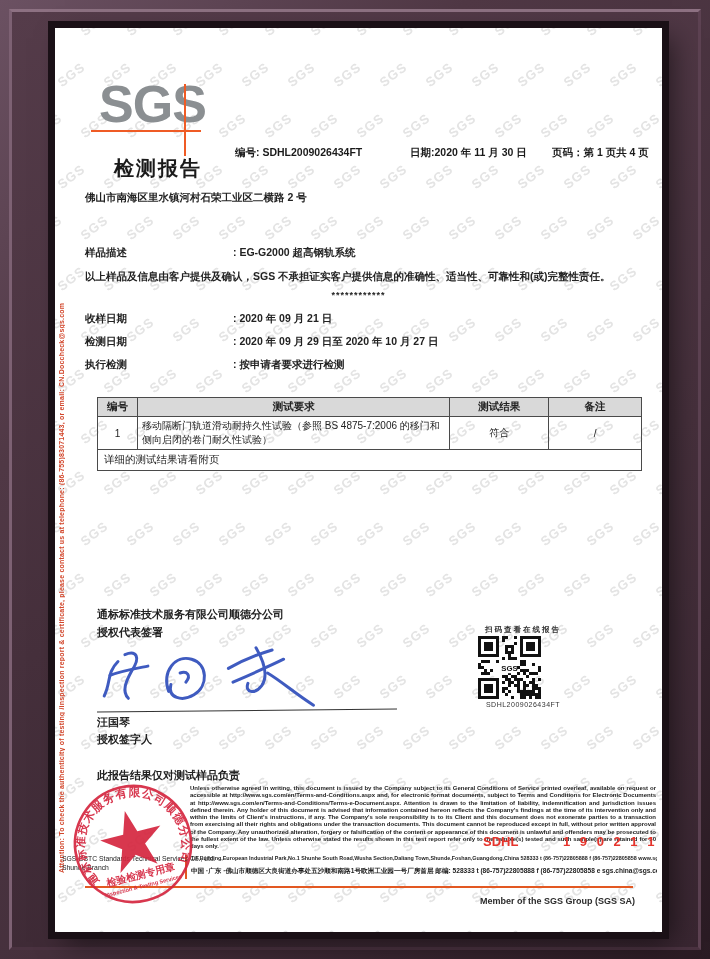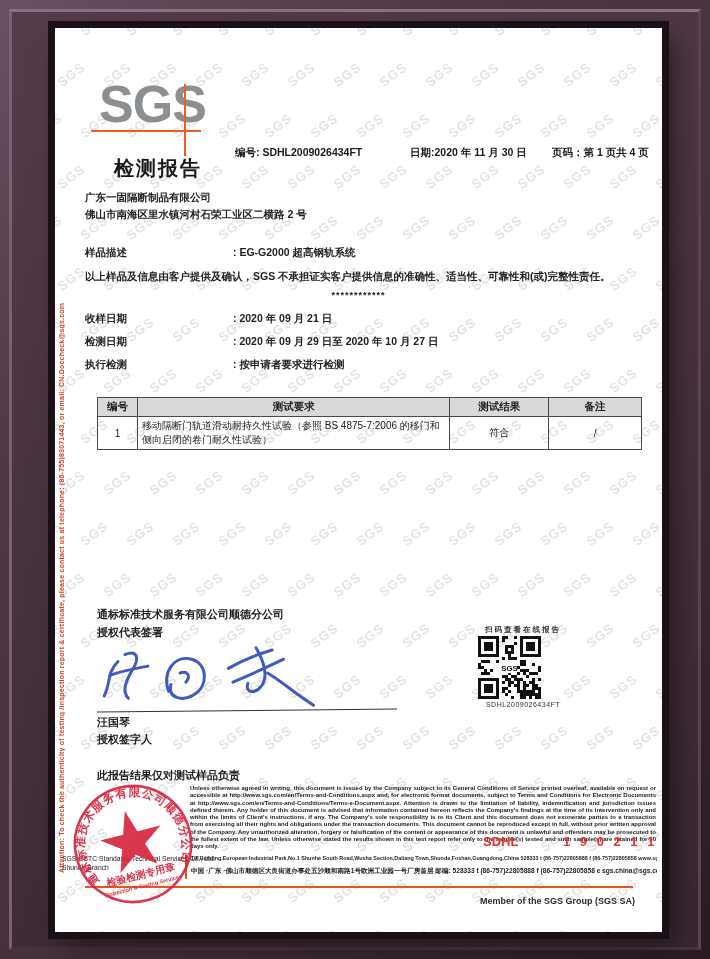--- a/index.html
+++ b/index.html
@@ -355,21 +355,20 @@
       <span>SDHL2009026434FT</span>
     </div>
     <div class="abs hdr-item" style="left:355px;">
       <span>日期:</span><span>2020 年 11 月 30 日</span>
     </div>
     <div class="abs hdr-item" style="left:497px;">
       <span>页码：</span><span>第 1 页共 4 页</span>
     </div>
 
     <div class="abs client">
-      <div>广东一固隔断制品有限公司</div>
       <div>佛山市南海区里水镇河村石荣工业区二横路 2 号</div>
     </div>
 
     <div class="abs row-label" style="top:218px;">样品描述</div>
     <div class="abs row-value" style="top:218px;">: EG-G2000 超高钢轨系统</div>
     <div class="abs note">以上样品及信息由客户提供及确认，SGS 不承担证实客户提供信息的准确性、适当性、可靠性和(或)完整性责任。</div>
     <div class="abs stars">************</div>
     <div class="abs row-label" style="top:284px;">收样日期</div>
     <div class="abs row-value" style="top:284px;">: 2020 年 09 月 21 日</div>
     <div class="abs row-label" style="top:307px;">检测日期</div>
@@ -383,20 +382,23 @@
         <th style="width:40px;">编号</th>
         <th style="width:313px;">测试要求</th>
         <th style="width:99px;">测试结果</th>
         <th style="width:93px;">备注</th>
       </tr>
       <tr>
         <td class="c">1</td>
         <td class="req">移动隔断门轨道滑动耐持久性试验（参照 BS 4875-7:2006 的移门和侧向启闭的卷门耐久性试验）</td>
         <td class="c">符合</td>
         <td class="c">/</td>
+      </tr>
+      <tr class="foot">
+        <td colspan="4">详细的测试结果请看附页</td>
       </tr>
     </tbody>
       </table>
 
     <div class="abs sig-company">通标标准技术服务有限公司顺德分公司</div>
     <div class="abs sig-line2">授权代表签署</div>
     <svg class="abs sig-svg" width="230" height="74" viewBox="0 0 200 64">
       <g fill="none" stroke="#3f5bc0" stroke-width="2.6" stroke-linecap="round">
         <path d="M8,52 C14,40 10,32 20,22"></path>
         <path d="M26,16 C36,12 40,18 32,30 C27,39 23,48 29,54"></path>

